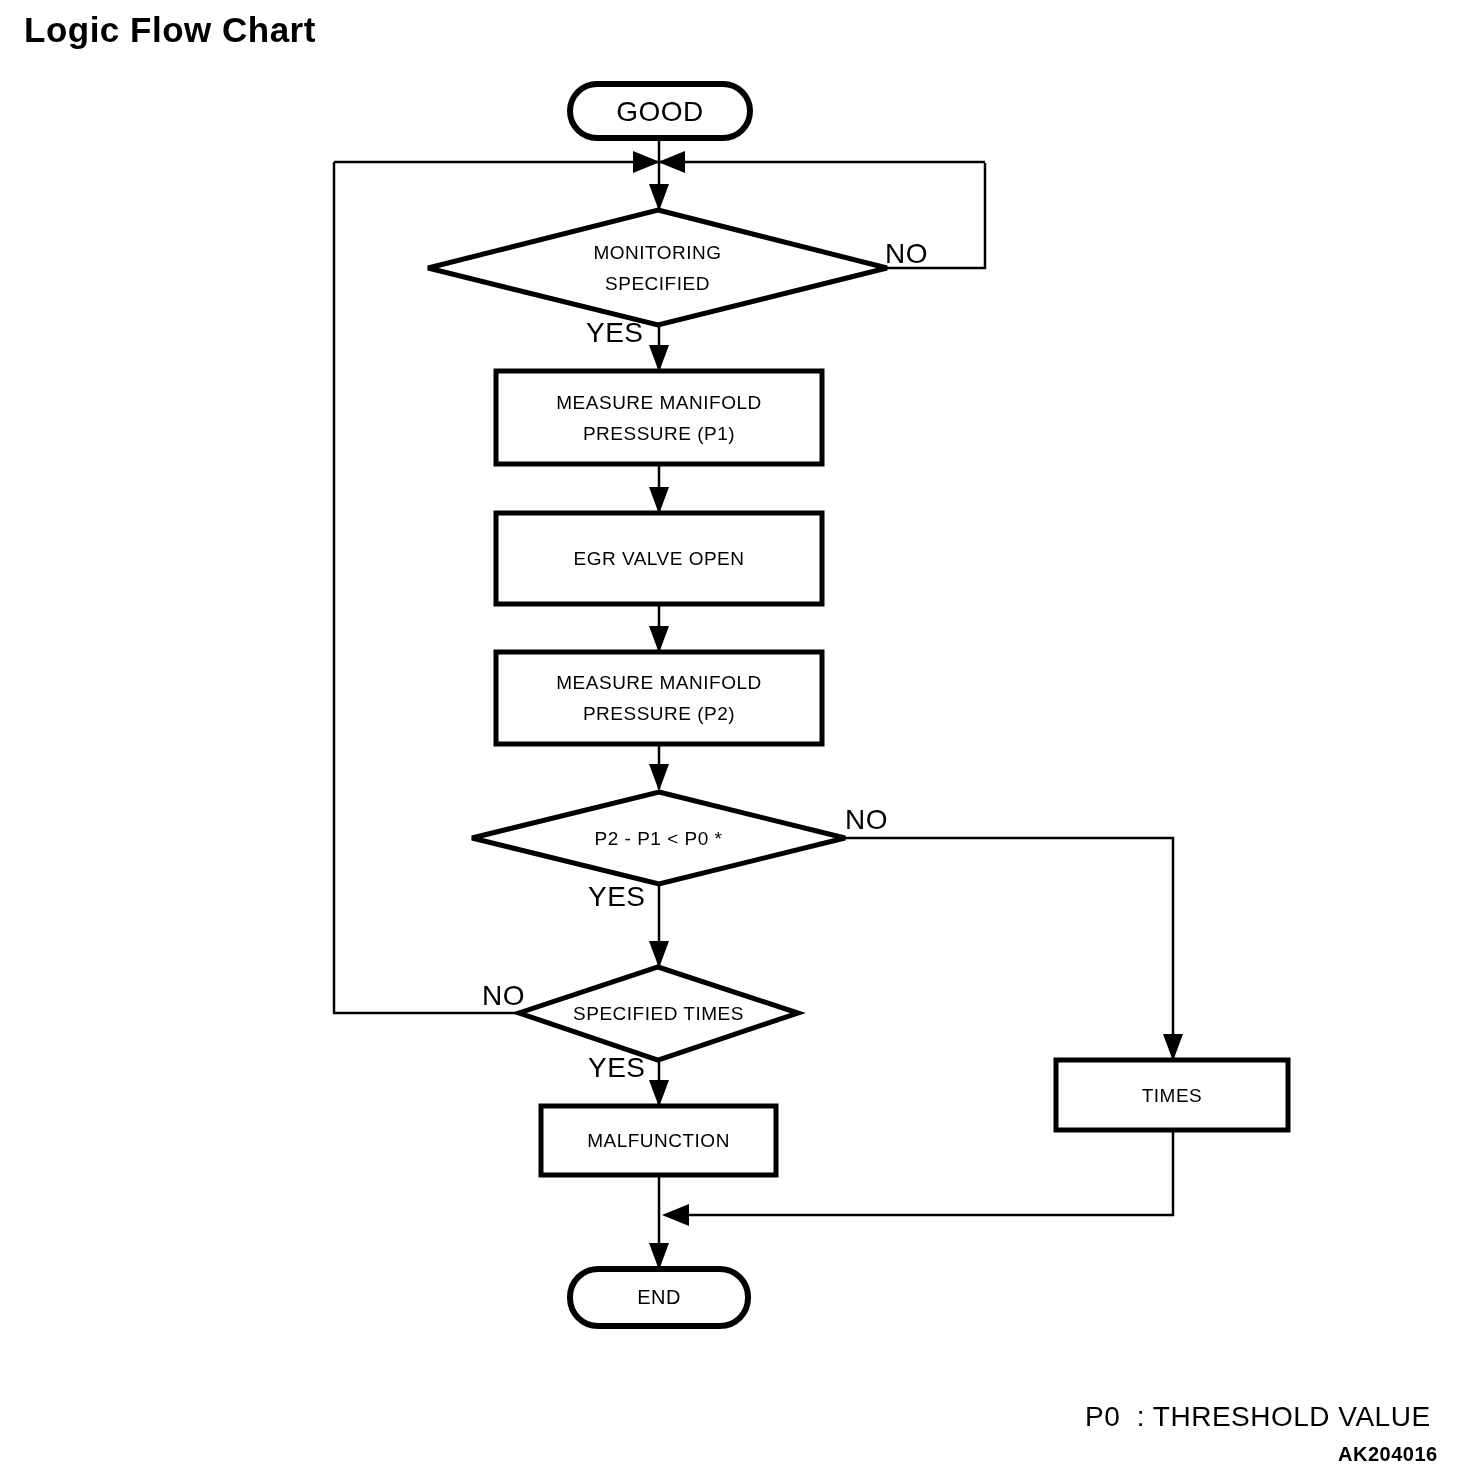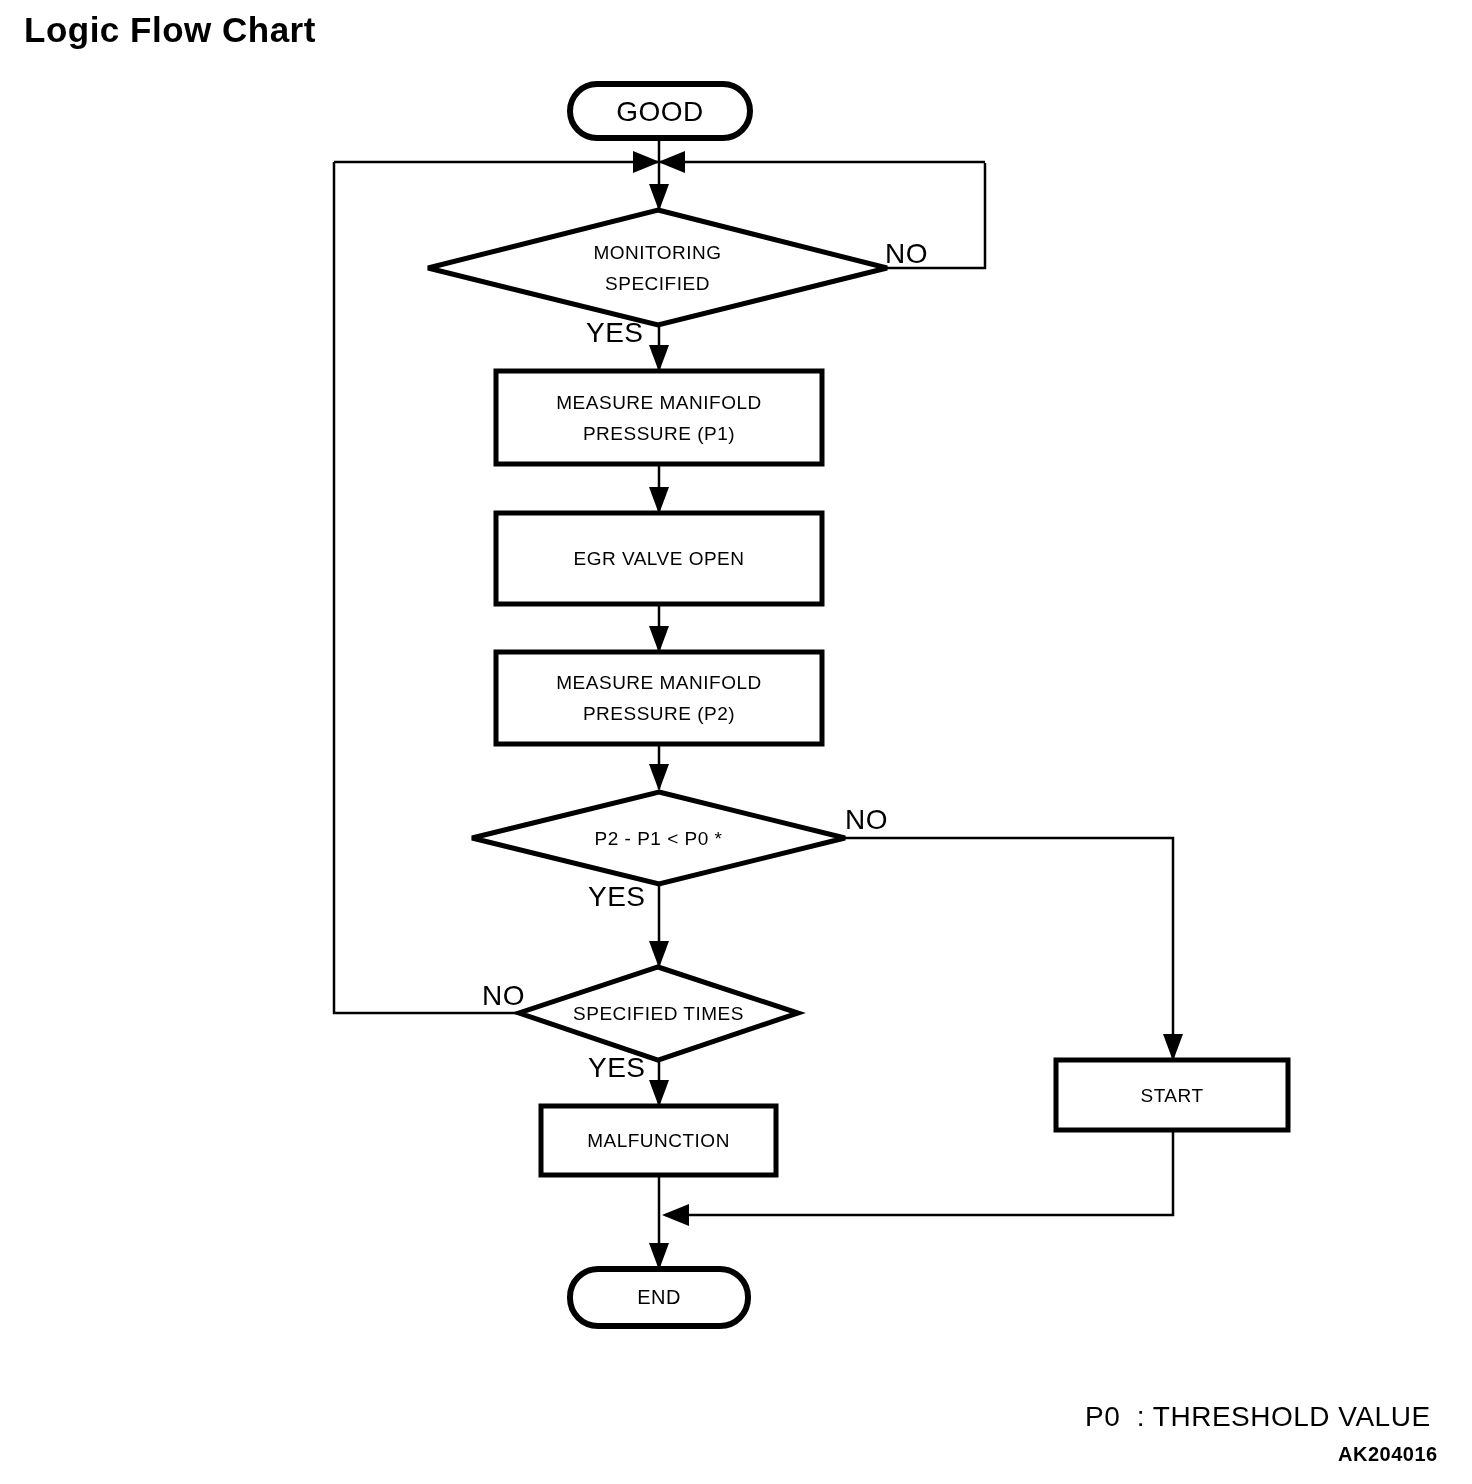--- a/index.html
+++ b/index.html
@@ -155,21 +155,21 @@
       <div>PRESSURE (P2)</div>
     </div>
   </div>
 
   <div class="node-label" style="left:472px; top:792px; width:373px; height:92px;">P2 - P1 &lt; P0 *</div>
 
   <div class="node-label" style="left:541px; top:1106px; width:235px; height:69px;">MALFUNCTION</div>
 
   <div class="node-label" style="left:519px; top:967px; width:279px; height:93px;">SPECIFIED TIMES</div>
 
-  <div class="node-label" style="left:1056px; top:1060px; width:232px; height:70px;">START</div>
+  <div class="node-label" style="left:1056px; top:1060px; width:232px; height:70px;">TIMES</div>
 
   <div class="node-label" style="left:570px; top:1269px; width:178px; height:57px; font-size:20px;">END</div>
 
   <div class="edge-label" style="left:885px; top:238px;">NO</div>
   <div class="edge-label" style="left:586px; top:317px;">YES</div>
   <div class="edge-label" style="left:845px; top:804px;">NO</div>
   <div class="edge-label" style="left:588px; top:881px;">YES</div>
   <div class="edge-label" style="left:482px; top:980px;">NO</div>
   <div class="edge-label" style="left:588px; top:1052px;">YES</div>
 

